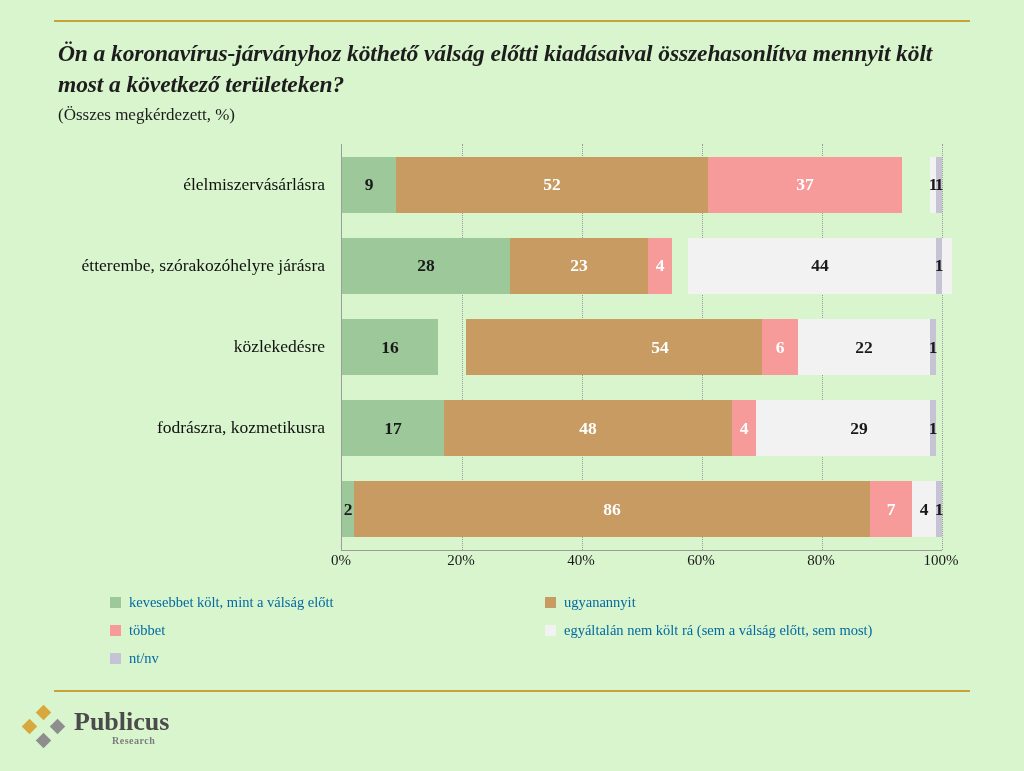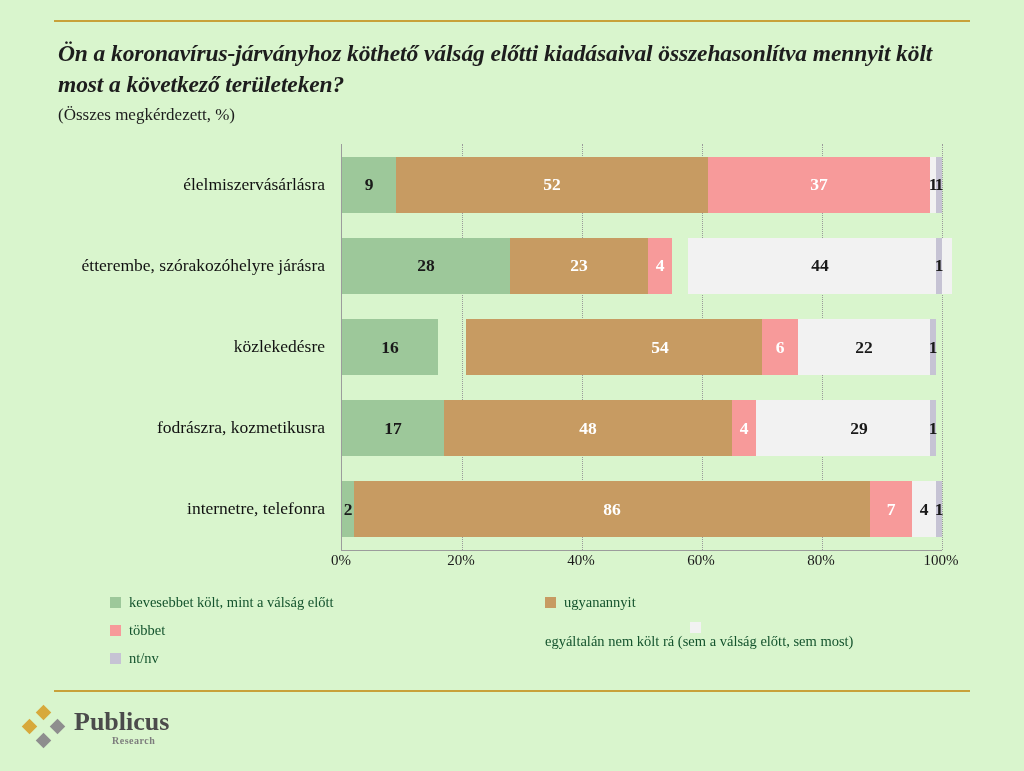--- a/index.html
+++ b/index.html
@@ -127,21 +127,21 @@
   }
 
   
   #legend {
     position: absolute;
     left: 110px;
     top: 594px;
     width: 860px;
     height: 80px;
     font-size: 14.5px;
-    color: #14532d;
+    color: #0369a1;
   }
   .legend-item {
     position: absolute;
     display: flex;
     align-items: center;
     white-space: nowrap;
   }
   .legend-swatch {
     width: 11px;
     height: 11px;
@@ -199,36 +199,35 @@
 
   <div class="title">Ön a koronavírus-járványhoz köthető válság előtti kiadásaival összehasonlítva mennyit költ most a következő területeken?</div>
   <div class="subtitle">(Összes megkérdezett, %)</div>
 
   <div id="chart">
     <div class="cat-labels" id="cat-labels">
         <div class="cat-label" style="top: 40.6px; transform: translateY(-50%);">élelmiszervásárlásra</div>
         <div class="cat-label" style="top: 121.8px; transform: translateY(-50%);">étterembe, szórakozóhelyre járásra</div>
         <div class="cat-label" style="top: 203px; transform: translateY(-50%);">közlekedésre</div>
         <div class="cat-label" style="top: 284.2px; transform: translateY(-50%);">fodrászra, kozmetikusra</div>
-        <div class="cat-label" style="top: 365.4px; transform: translateY(-50%);">internetre, telefonra</div>
       </div>
     <div class="plot" id="plot">
         <div class="gridline" style="left: 120px;"></div>
         <div class="gridline" style="left: 240px;"></div>
         <div class="gridline" style="left: 360px;"></div>
         <div class="gridline" style="left: 480px;"></div>
         <div class="gridline" style="left: 600px;"></div>
         <div class="rowwrap" style="top: 12.6px; height: 56px;">
           <div class="bar seg-0 dark-label" style="left: 0px; width: 54px;">
             <span>9</span>
           </div>
           <div class="bar seg-1" style="left: 54px; width: 312px;">
             <span>52</span>
           </div>
-          <div class="bar seg-2" style="left: 366px; width: 222px;">
+          <div class="bar seg-2" style="left: 366px; width: 194px;">
             <span>37</span>
           </div>
           <div class="bar seg-3 dark-label" style="left: 588px; width: 6px; position: absolute;">
             <span style="position: absolute; left: 50%; transform: translateX(-50%); color: rgb(26, 26, 26);">1</span>
           </div>
           <div class="bar seg-4" style="left: 594px; width: 6px; position: absolute;">
             <span style="position: absolute; left: 50%; transform: translateX(-50%); color: rgb(26, 26, 26);">1</span>
           </div>
         </div>
         <div class="rowwrap" style="top: 93.8px; height: 56px;">
@@ -316,21 +315,21 @@
         <span>kevesebbet költ, mint a válság előtt</span>
       </div>
       <div class="legend-item" style="left: 435px; top: 0px;">
         <span class="legend-swatch" style="background: rgb(199, 155, 98);"></span>
         <span>ugyanannyit</span>
       </div>
       <div class="legend-item" style="left: 0px; top: 28px;">
         <span class="legend-swatch" style="background: rgb(247, 154, 154);"></span>
         <span>többet</span>
       </div>
-      <div class="legend-item" style="left: 435px; top: 28px; flex-direction: column;">
+      <div class="legend-item" style="left: 435px; top: 28px;">
         <span class="legend-swatch" style="background: rgb(242, 242, 242);"></span>
         <span>egyáltalán nem költ rá (sem a válság előtt, sem most)</span>
       </div>
       <div class="legend-item" style="left: 0px; top: 56px;">
         <span class="legend-swatch" style="background: rgb(198, 195, 212);"></span>
         <span>nt/nv</span>
       </div>
     </div>
 
   <div id="logo">

